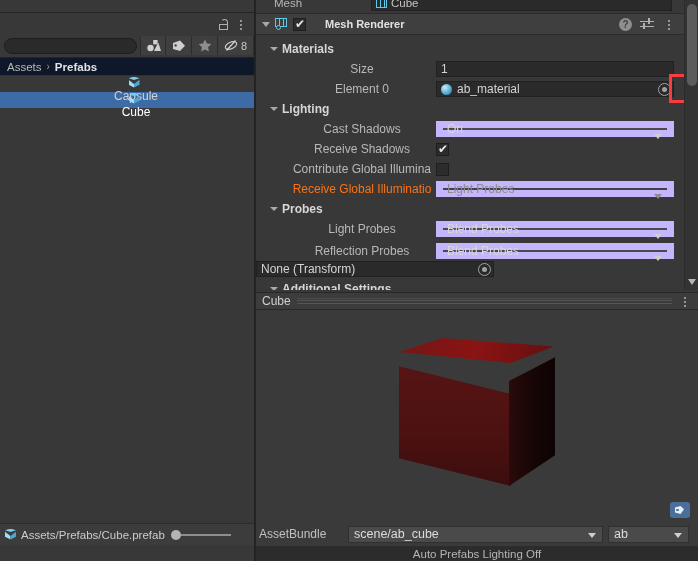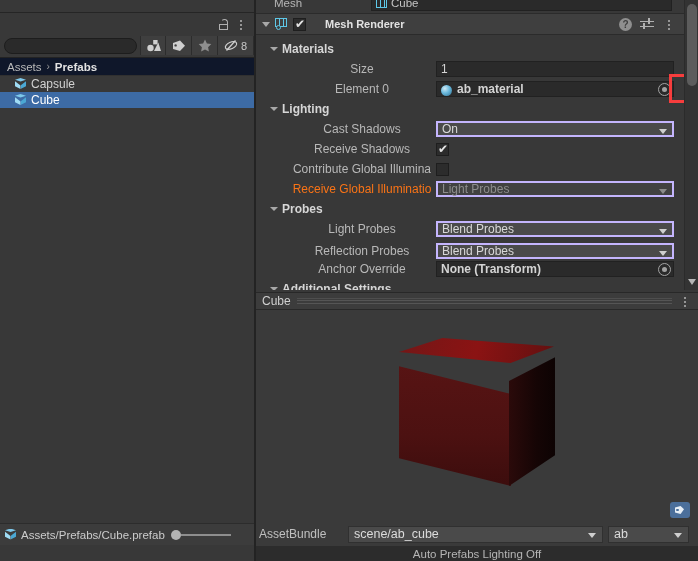--- a/index.html
+++ b/index.html
@@ -67,21 +67,21 @@
     position: absolute; left: 0; top: 58px; width: 254px; height: 18px;
     background: #0f172a; display: flex; align-items: center; padding-left: 7px;
     border-bottom: 1px solid #303030;
   }
   .bc-seg { color: #b9b9b9; font-size: 11.5px; }
   .bc-seg.cur { color: #e3e3e3; font-weight: bold; }
   .bc-sep { margin: 0 5px; color: #9a9a9a; font-size: 10px; }
 
   .asset-list { position: absolute; left: 0; top: 76px; width: 254px; height: 447px; background: #383838; }
   .asset-row {
-    height: 16px; display: flex; align-items: center; padding-left: 14px; cursor: pointer;
+    height: 16px; display: flex; align-items: center; padding-left: 14px; cursor: pointer; flex-direction: column;
   }
   .asset-row.sel { background: #3d6ba5; }
   .asset-row .lbl { color: #d2d2d2; font-size: 12px; margin-left: 4px; }
   .asset-row.sel .lbl { color: #ffffff; }
 
   
   .cube-ico { width: 13px; height: 13px; position: relative; flex: 0 0 auto; }
   .cube-ico .top {
     position: absolute; left: 1px; top: 0.5px; width: 11px; height: 5px;
     background: #7ec8ea;
@@ -187,34 +187,34 @@
     width: 180px; padding-left: 32px; color: #b8b8b8; font-size: 12px;
     white-space: nowrap; overflow: hidden; text-align: center;
   }
   .prop-lbl.dim { color: #f97316; }
   .field {
     height: 16px; background: #2a2a2a; border: 1px solid #212121;
     display: flex; align-items: center; padding-left: 4px; color: #d4d4d4; font-size: 12px;
   }
   .field.num { width: 238px; }
   .popup {
-    width: 238px; height: 16px; background: #4a4a4a; border: 2px solid #c4b5fd;
+    width: 238px; height: 16px; background: #4a4a4a; border: 7px solid #c4b5fd;
     display: flex; align-items: center; padding-left: 4px; color: #d8d8d8; font-size: 12px;
     position: relative; cursor: pointer;
   }
   .popup.dim { background: #414141; color: #8d8d8d; }
   .popup::after {
     content: ""; position: absolute; right: 5px; top: 6px;
     border-left: 4px solid transparent; border-right: 4px solid transparent; border-top: 5px solid #cfcfcf;
   }
   .popup.dim::after { border-top-color: #8b8b8b; }
   .objfield2 {
     width: 238px; height: 16px; background: #2a2a2a; border: 1px solid #212121;
-    display: flex; align-items: flex-end; padding-left: 4px; gap: 5px;
-    color: #d4d4d4; font-size: 12px; position: relative; cursor: pointer; font-weight: bold;
+    display: flex; align-items: center; padding-left: 4px; gap: 5px;
+    color: #d4d4d4; font-size: 12px; position: relative; cursor: pointer;
   }
   .objsel {
     position: absolute; right: 2px; top: 1px; width: 13px; height: 13px; border-radius: 50%;
     border: 1.3px solid #a2a2a2; cursor: pointer;
   }
   .objsel::after {
     content: ""; position: absolute; left: 3.3px; top: 3.3px; width: 5px; height: 5px;
     border-radius: 50%; background: #a2a2a2;
   }
   .mat-ball {
@@ -510,21 +510,20 @@
         <span class="prop-lbl">Light Probes</span>
         <span class="popup">Blend Probes</span>
       </div>
 
       <div class="prop-row" style="top:241px;">
         <span class="prop-lbl">Reflection Probes</span>
         <span class="popup">Blend Probes</span>
       </div>
 
       <div class="prop-row" style="top:259px;">
-        <span class="prop-lbl">Anchor Override</span>
         <span class="objfield2">
           <span>None (Transform)</span>
           <span class="objsel"></span>
         </span>
       </div>
 
       <div class="sect-row" style="top:279px;">
         <span class="foldout small"></span>
         <span class="sect-lbl">Additional Settings</span>
       </div>

